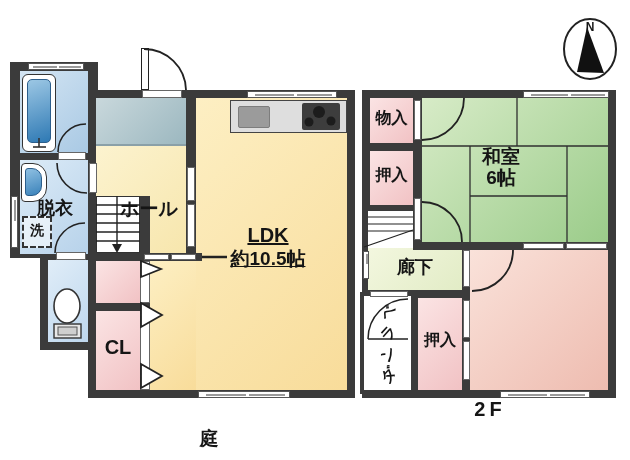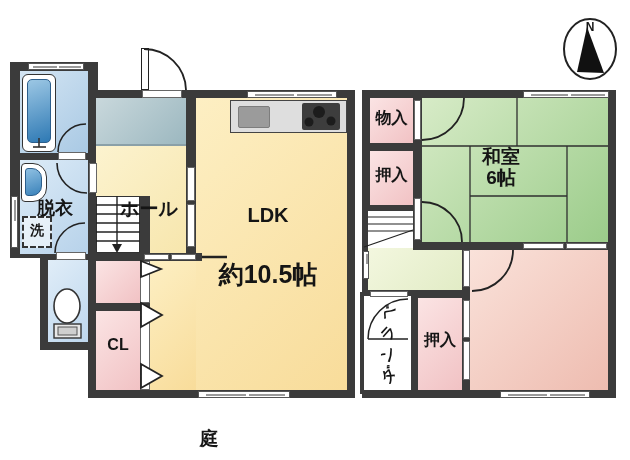--- a/index.html
+++ b/index.html
@@ -170,35 +170,37 @@
       <path d="M364,247L413,230"></path>
     </g>
 
     <ellipse cx="590" cy="49" rx="26" ry="30" fill="#fff" stroke="#222" stroke-width="2"></ellipse>
     <polygon points="587,27 577,72 604,73" fill="#111"></polygon>
   </svg>
 
   <div class="lbl" style="left:104px;top:170px;width:90px;font-size:19px;margin-top:26px;">ホール</div>
   <div class="lbl" style="left:24px;top:196px;width:62px;font-size:18px;">脱衣</div>
   <div class="lbl" style="left:22px;top:222px;width:30px;font-size:14px;">洗</div>
-  <div class="lbl" style="left:96px;top:336px;width:44px;font-size:16px;">CL</div>
-  <div class="lbl" style="left:205px;top:204px;width:126px;font-size:20px;line-height:23px;">
+  <div class="lbl" style="left:96px;top:336px;width:44px;font-size:20px;">CL</div>
+  <div class="lbl" style="left:205px;top:224px;width:126px;font-size:20px;line-height:23px;text-decoration:underline;">
     <span style="display:block;">LDK</span>
-    <span style="display:block;font-size:25px;margin-top:36px;">約10.5帖</span>
+    <span style="display:block;font-size:19px;">約10.5帖</span>
   </div>
   <div class="lbl" style="left:164px;top:426px;width:90px;font-size:19px;">庭</div>
 
   <div class="lbl" style="left:370px;top:108px;width:43px;font-size:16px;">物入</div>
   <div class="lbl" style="left:370px;top:165px;width:43px;font-size:16px;">押入</div>
   <div class="lbl" style="left:422px;top:146px;width:158px;font-size:19px;line-height:21px;">
     <span style="display:block;">和室</span>
     <span style="display:block;">6帖</span>
   </div>
+  <div class="lbl" style="left:368px;top:255px;width:94px;font-size:18px;">廊下</div>
   <div class="lbl" style="left:418px;top:330px;width:44px;font-size:16px;">押入</div>
   <div class="lbl" style="left:374px;top:301px;width:28px;font-size:15px;">
       <span class="vchar">ベ</span>
       <span class="vchar">ラ</span>
       <span class="vchar">ン</span>
       <span class="vchar">ダ</span>
     </div>
+  <div class="lbl" style="left:445px;top:398px;width:90px;font-size:20px;letter-spacing:4px;">2F</div>
   <div class="lbl" style="left:578px;top:20px;width:24px;font-size:12px;font-weight:bold;">N</div>
 
 </div>
 
 </body></html>

